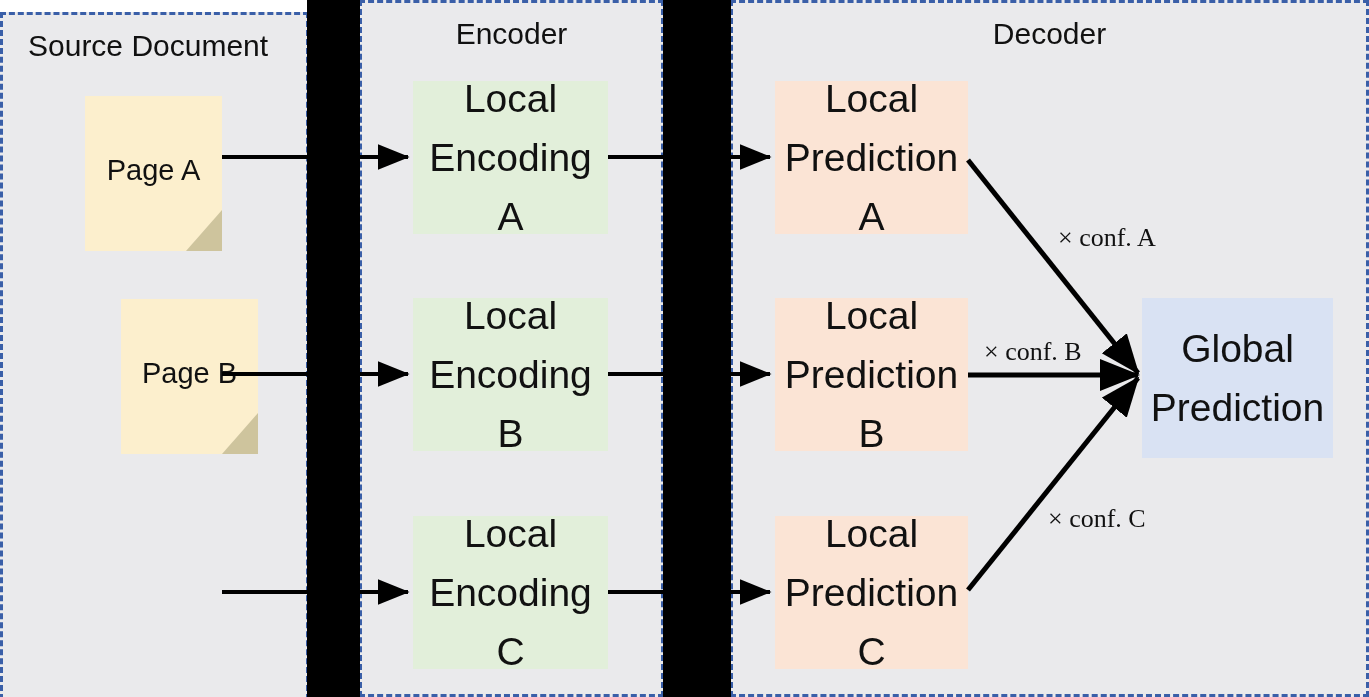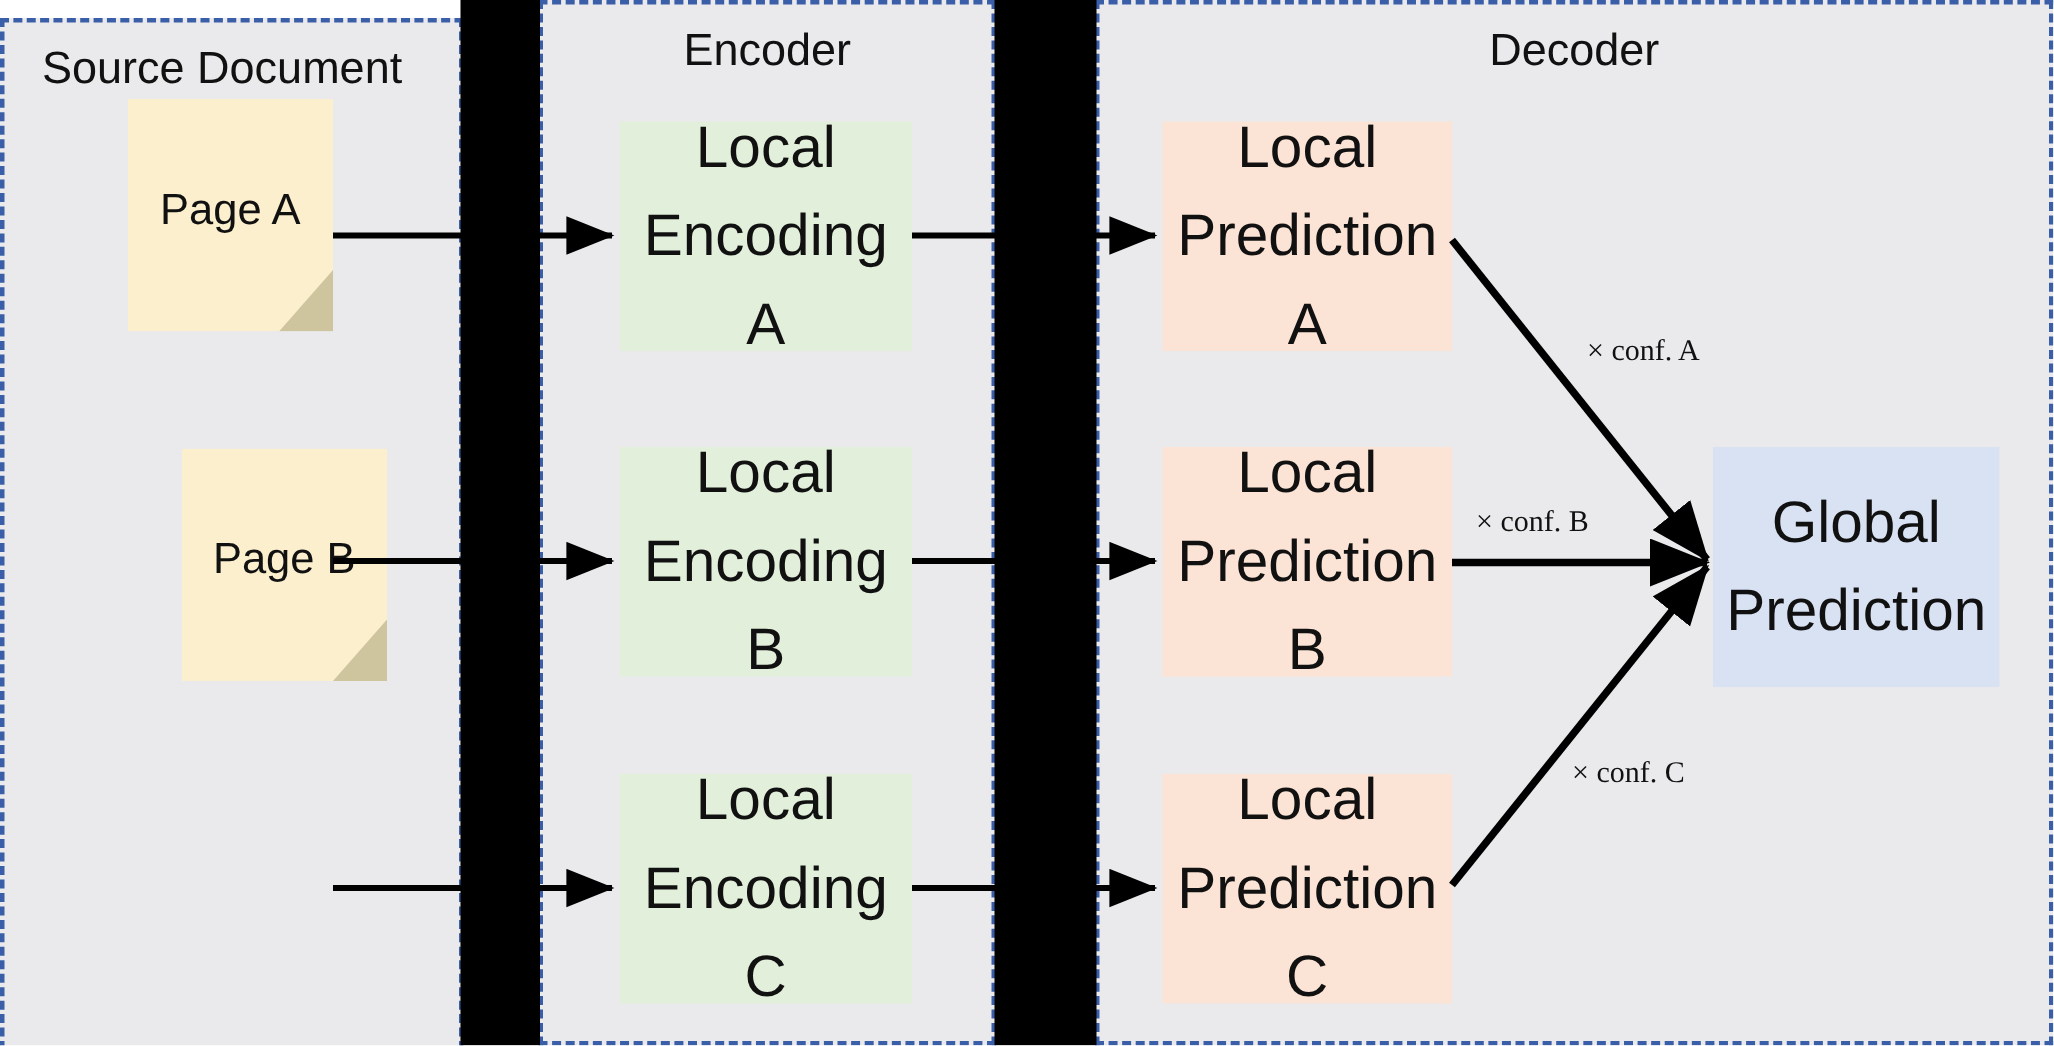--- a/index.html
+++ b/index.html
@@ -94,21 +94,21 @@
     position: absolute;
     left: 0;
     top: 0;
     width: 1369px;
     height: 697px;
     pointer-events: none;
   }
   .conf-label {
     position: absolute;
     font-family: "Liberation Serif", serif;
-    font-size: 20px;
+    font-size: 26px;
     color: #111111;
     white-space: nowrap;
   }
 </style>
 </head>
 <body>
 
 <div id="canvas">
 
   <div class="panel" style="left:0px; top:12px; width:309px; height:697px;">
@@ -116,21 +116,21 @@
   </div>
 
   <div class="panel" style="left:359px; top:0px; width:305px; height:697px;">
     <div class="panel-title">Encoder</div>
   </div>
 
   <div class="panel" style="left:730px; top:0px; width:639px; height:697px;">
     <div class="panel-title">Decoder</div>
   </div>
 
-  <div class="page" style="left:85px; top:66px;border-radius:21px;">
+  <div class="page" style="left:85px; top:96px;border-radius:21px;">
     <div class="sheet"></div>
     <div class="fold"></div>
     <div class="page-label">Page A</div>
   </div>
 
   <div class="page" style="left:85px; top:299px;margin-left:36px;">
     <div class="sheet"></div>
     <div class="fold"></div>
     <div class="page-label">Page B</div>
   </div>

